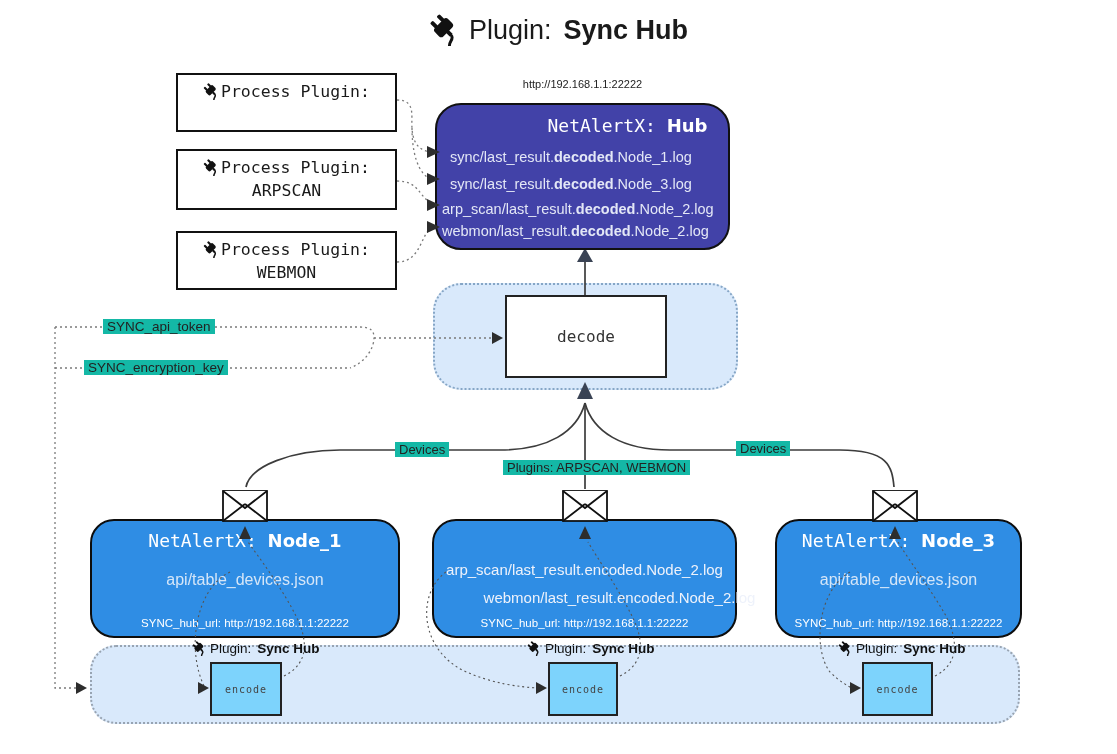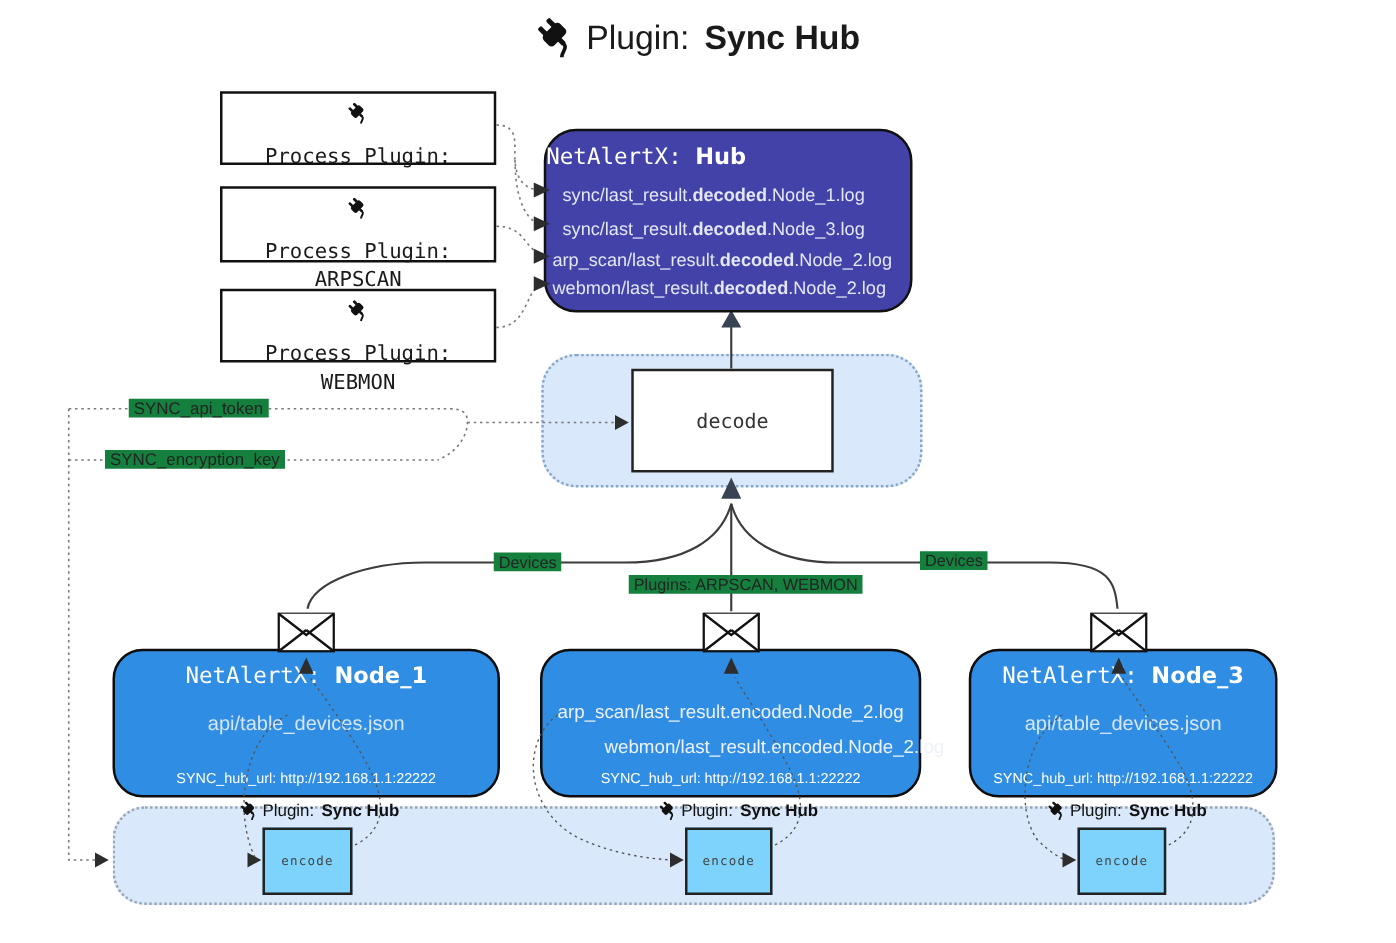--- a/index.html
+++ b/index.html
@@ -20,42 +20,42 @@
   
   .title{left:0;right:0;top:14px;display:flex;justify-content:center;align-items:center;
          gap:8px;font-size:27px;}
   .title b{margin-left:4px;}
   .plug{flex:0 0 auto;}
 
   
   .hub-url{left:435px;width:295px;top:78px;text-align:center;font-size:11px;color:#222;}
   .hub{left:435px;top:103px;width:295px;height:147px;background:var(--hub_fill,#4242a8);
        border:2.5px solid #111;border-radius:26px;color:#fff;}
-  .hub-title{position:absolute;top:10px;width:100%;
-             font-family:"DejaVu Sans Mono",monospace;font-size:18px;}
+  .hub-title{position:absolute;top:10px;width:100%;text-align:center;
+             font-family:"DejaVu Sans Mono",monospace;font-size:18px;padding-left:45px;}
   .hub-title b{font-family:"DejaVu Sans",sans-serif;}
   .hl{position:absolute;white-space:nowrap;font-size:14.5px;color:var(--hub_log_text,#e3e7f6);}
   .hl1{top:44px;left:13px}.hl2{top:71px;left:13px}.hl3{top:96px;left:5px}.hl4{top:118px;left:5px}
 
   
   .pbox{left:176px;width:221px;background:#fff;border:2px solid #111;text-align:center;
         font-family:"DejaVu Sans Mono",monospace;font-size:16.5px;color:#1a1a1a;padding-top:7px;}
-  .pbox .row1{display:flex;justify-content:center;align-items:center;gap:16px;flex-direction:column;}
+  .pbox .row1{display:flex;justify-content:center;align-items:center;gap:1px;}
   .pbox .row2{margin-top:4px;}
   .pb1{top:73px;height:59px}.pb2{top:149px;height:61px}.pb3{top:231px;height:59px}
 
   
   .decode-panel{left:433px;top:283px;width:305px;height:107px;background:var(--panel_fill,#d9e9fb);
                 border:2px dotted var(--panel_border,#86a6c6);border-radius:28px;}
   .decode-box{left:505px;top:295px;width:162px;height:83px;background:#fff;border:2px solid #222;
               display:flex;align-items:center;justify-content:center;
               font-family:"DejaVu Sans Mono",monospace;font-size:16px;color:#333;}
 
   
-  .lab{background:#15803d;padding:0 4px;font-size:13.5px;white-space:nowrap;color:#222;}
+  .lab{background:#14b8a6;padding:0 4px;font-size:13.5px;white-space:nowrap;color:#222;}
   .lab-token{left:103px;top:319px;}
   .lab-key{left:64px;top:360px;margin-left:20px;}
   .lab-dev{font-size:13px;}
   .lab-devL{left:395px;top:442px;}
   .lab-devR{left:736px;top:441px;}
   .lab-plugins{left:503px;top:460px;font-size:13px;}
 
   
   .node{top:519px;height:119px;background:var(--node_fill,#2f8de4);border:2.5px solid #0d0d0d;
         border-radius:24px;color:#fff;text-decoration:underline;}
@@ -135,20 +135,21 @@
   </svg>
 
   <div class="abs title z3">
     <svg class="plug" width="32" height="32">
         <use href="#plug-sym"></use>
       </svg>
     <span>Plugin:</span>
     <b>Sync Hub</b>
   </div>
 
+  <div class="abs hub-url z3">http://192.168.1.1:22222</div>
   <div class="abs hub z3">
     <div class="hub-title">
       <span>NetAlertX:</span>
       <b>Hub</b>
     </div>
     <div class="hl hl1"><span>sync/last_result.</span><b>decoded</b><span>.Node_1.log</span></div>
     <div class="hl hl2"><span>sync/last_result.</span><b>decoded</b><span>.Node_3.log</span></div>
     <div class="hl hl3"><span>arp_scan/last_result.</span><b>decoded</b><span>.Node_2.log</span></div>
     <div class="hl hl4"><span>webmon/last_result.</span><b>decoded</b><span>.Node_2.log</span></div>
   </div>

